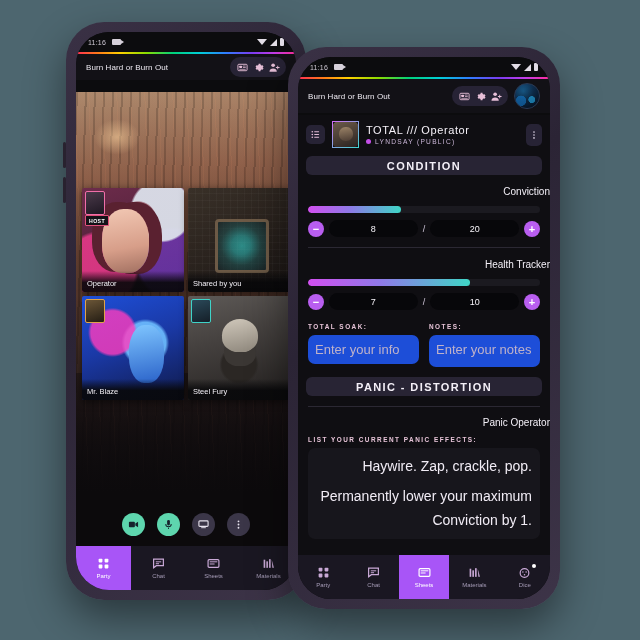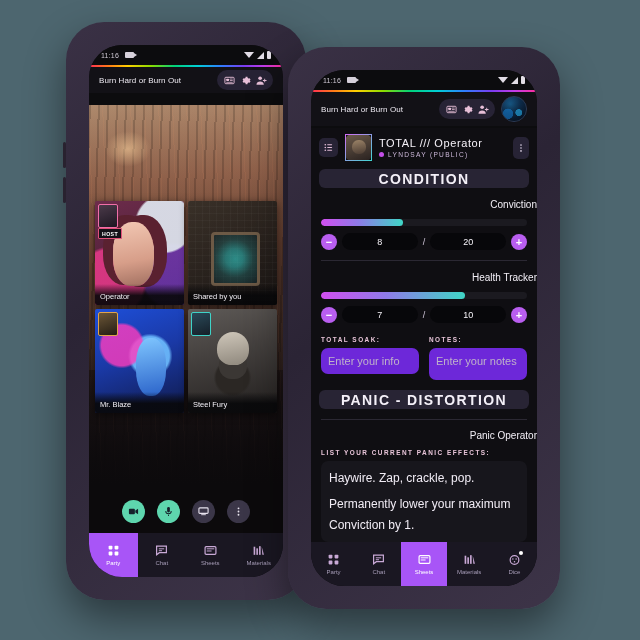--- a/index.html
+++ b/index.html
@@ -10,21 +10,21 @@
     font-family: "Liberation Sans", sans-serif;
     overflow: hidden;
     position: relative;
   }
 
   
   .phone {
     position: absolute;
     border-radius: 38px;
     background: linear-gradient(140deg,#3a3145 0%,#2b2435 40%,#3d3448 100%);
-    padding: 23px;
+    padding: 10px;
     box-shadow: 0 18px 40px rgba(0,0,0,.45);
   }
   .phone-screen {
     width: 100%; height: 100%;
     border-radius: 33px;
     background: #0c0c0e;
     overflow: hidden;
     position: relative;
   }
 
@@ -270,21 +270,21 @@
     display:flex; align-items:center; gap:4px;
   }
   .status-dot { width:5px;height:5px;border-radius:50%;background:#c44fe8; display:inline-block; }
   .char-kebab { margin-left:auto; width:16px;height:22px;border-radius:5px;background:#272335;
     display:flex;align-items:center;justify-content:center; }
   .char-kebab svg { width:10px;height:10px;fill:#ddd3e6; }
 
   .section-btn {
     margin: 4px 8px; height:19px; border-radius:6px; background:#282434;
     display:flex; align-items:center; justify-content:center;
-    color:#f4f0f8; font-size:14px; font-weight:bold; letter-spacing:1.4px;
+    color:#f4f0f8; font-size:11px; font-weight:bold; letter-spacing:1.4px;
   }
 
   .track-title {
     text-align:right; color:#f3eff7; font-size:10px; margin: 11px 0 9px 0;
   }
   .track-bar {
     margin: 0 10px; height:7px; border-radius:4px; background:#1b1a20; overflow:hidden;
   }
   .track-fill {
     height:100%; border-radius:4px;
@@ -306,32 +306,32 @@
   .slash-sep { color:#cfc6d8; font-size:9px; }
   .divider { height:1px; background:#2b2833; margin: 10px 10px; }
 
   .field-row { display:flex; gap:10px; padding: 4px 10px 0 10px; }
   .field-col { flex:1; }
   .field-label {
     color:#e7c4d8; font-size:6.4px; letter-spacing:1.5px; font-weight:bold;
     margin-bottom:5px;
   }
   .field-input {
-    background:#6d28d9; border-radius:7px; color:#bfb2c9; font-size:11px;
+    background:#1d4ed8; border-radius:7px; color:#bfb2c9; font-size:13px;
     padding:7px 7px;
   }
   .field-input.tall { min-height:32px; }
 
   .panic-label {
     color:#e7c4d8; font-size:6.4px; letter-spacing:1.5px; font-weight:bold;
     padding: 0 10px; margin-bottom:5px;
   }
   .panic-box {
     margin: 0 10px; background:#17161c; border-radius:7px;
-    padding: 7px 8px; color:#f1ecf5; font-size:12px; line-height:1.7;
+    padding: 7px 8px; color:#f1ecf5; font-size:14px; line-height:1.7;text-align:right;
   }
   .panic-box p + p { margin-top:6px; }
 </style>
 </head>
 <body>
 
 <div class="phone" id="phone-left">
   <div class="side-btn" style="top:120px;height:26px;"></div>
   <div class="side-btn" style="top:155px;height:26px;"></div>
   <div class="phone-screen">

